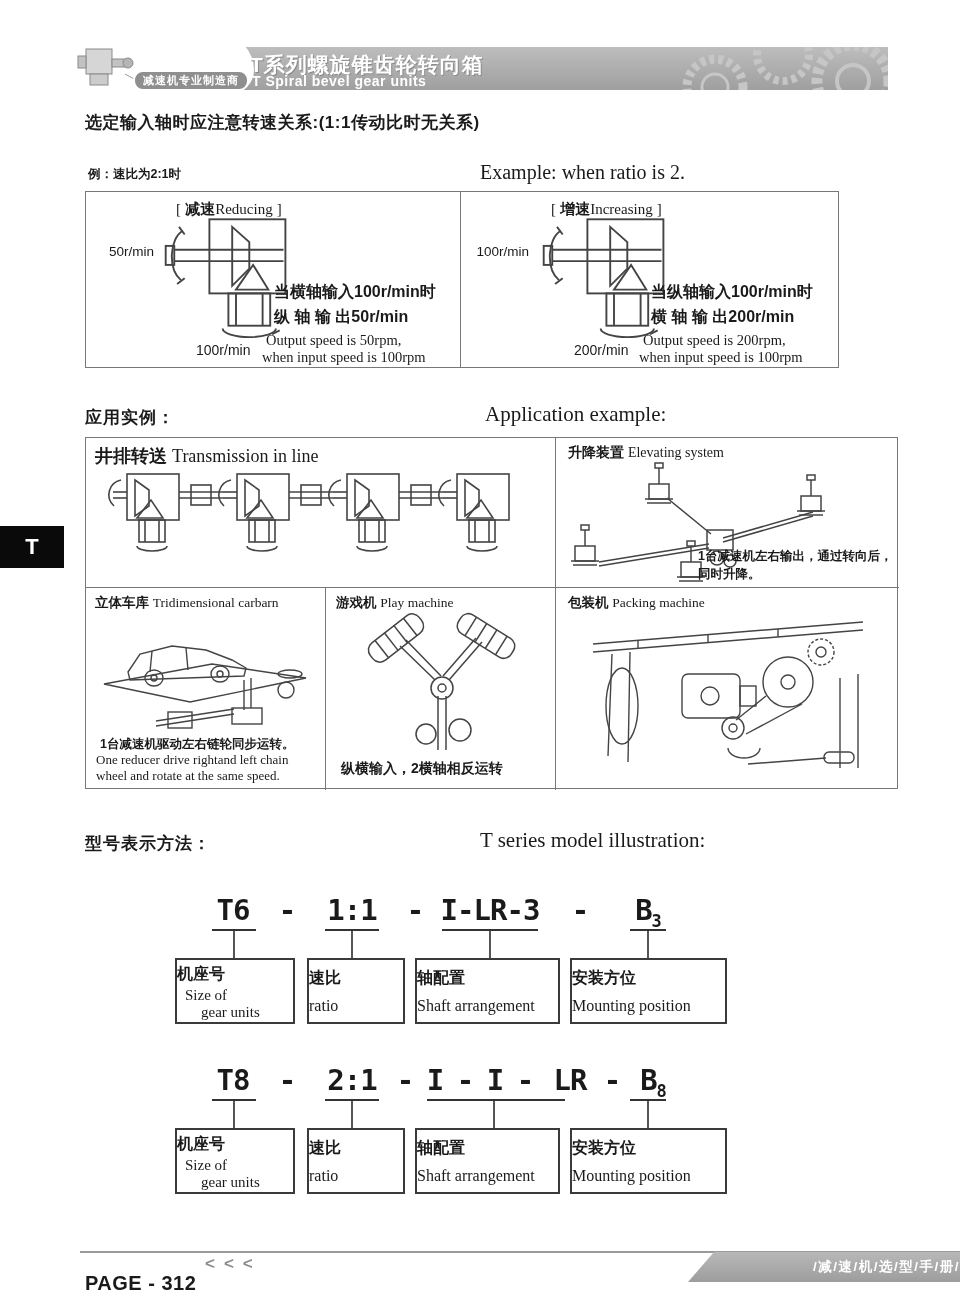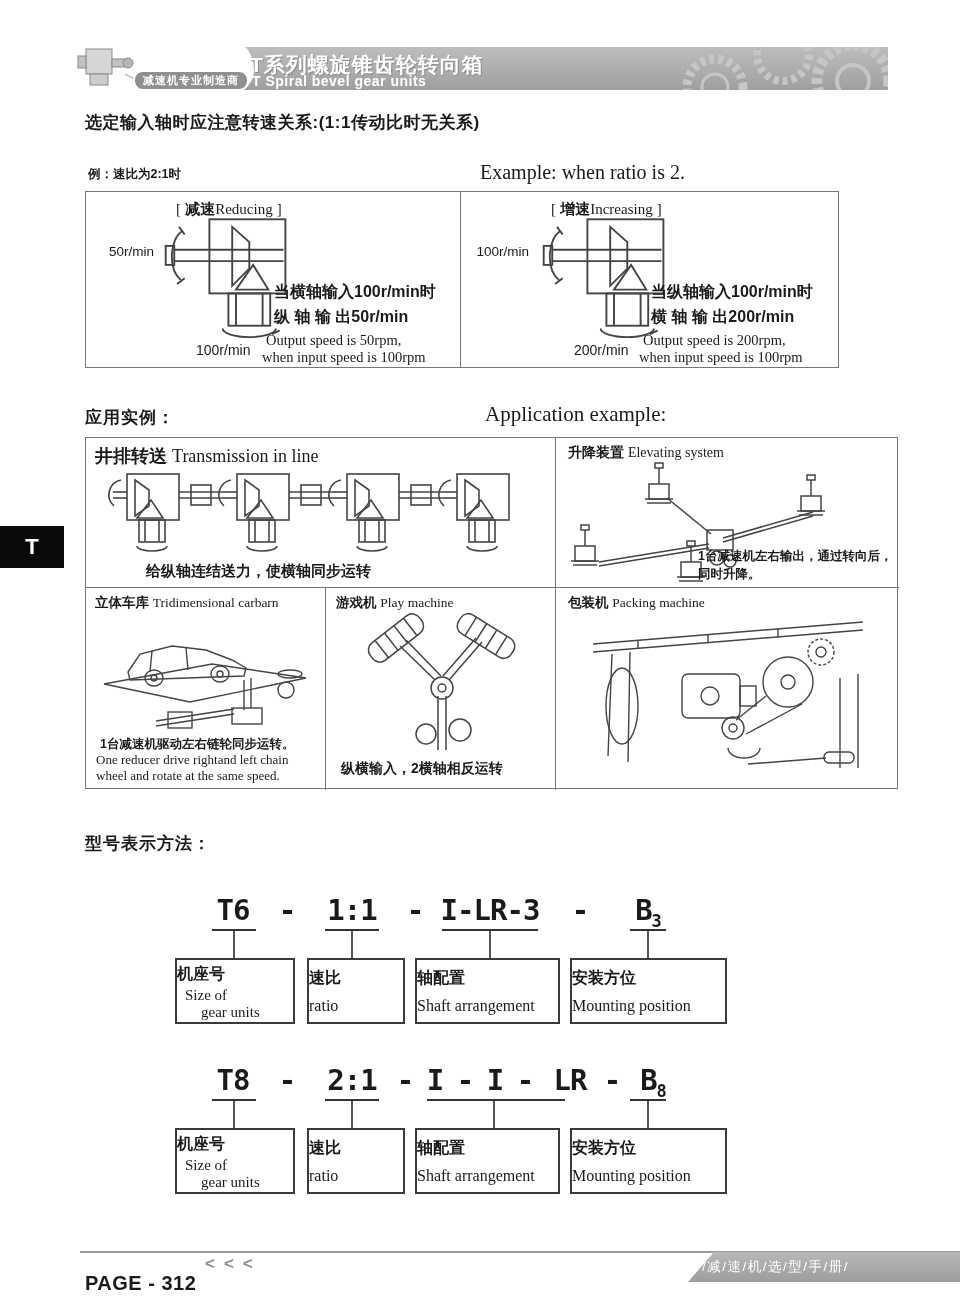--- a/index.html
+++ b/index.html
@@ -170,21 +170,20 @@
             <line x1="78" y1="34" x2="122" y2="34"></line>
           <rect x="90" y="21" width="20" height="20"></rect>
           <line x1="188" y1="28" x2="232" y2="28"></line>
             <line x1="188" y1="34" x2="232" y2="34"></line>
           <rect x="200" y="21" width="20" height="20"></rect>
           <line x1="298" y1="28" x2="342" y2="28"></line>
             <line x1="298" y1="34" x2="342" y2="34"></line>
           <rect x="310" y="21" width="20" height="20"></rect>
         </g>
       </svg>
-      <div class="abs ctr b" style="left:60px;top:124px;width:350px;font-size:15px">给纵轴连结送力，使横轴同步运转</div>
     </div>
 
     <div class="cell" style="left:470px;top:0;width:343px;height:150px;border-bottom:1px solid #777">
       <div class="abs" style="left:12px;top:6px;font-size:14px">
         <span class="b">升降装置</span>
         <span class="serif">Elevating system</span>
       </div>
       <svg class="abs" style="left:5px;top:20px" width="330" height="128" viewBox="0 0 330 128">
         <defs>
           <g id="jk" stroke="#444" fill="none" stroke-width="1.5">
@@ -310,20 +309,21 @@
           <line x1="170" y1="148" x2="248" y2="142"></line>
             <rect x="246" y="136" width="30" height="11" rx="5"></rect>
           <line x1="262" y1="62" x2="262" y2="152"></line>
             <line x1="280" y1="58" x2="280" y2="152"></line>
         </g>
       </svg>
     </div>
   </div>
 
   <div class="abs b" style="left:85px;top:832px;font-size:17px;letter-spacing:1px">型号表示方法：</div>
+  <div class="abs serif" style="left:480px;top:828px;font-size:21px">T series model illustration:</div>
 
   <div class="abs mseg" style="left:205px;top:893px;width:56px">T6</div>
   <div class="abs mseg" style="left:270px;top:893px;width:34px">-</div>
   <div class="abs mseg" style="left:320px;top:893px;width:64px">1:1</div>
   <div class="abs mseg" style="left:398px;top:893px;width:34px">-</div>
   <div class="abs mseg" style="left:438px;top:893px;width:104px">I-LR-3</div>
   <div class="abs mseg" style="left:563px;top:893px;width:34px">-</div>
   <div class="abs mseg" style="left:621px;top:893px;width:54px"><span>B</span><sub>3</sub></div>
 
   <div class="uline" style="left:212px;top:929px;width:44px"></div>
@@ -387,18 +387,18 @@
     <div class="ctr b" style="font-size:16px;margin-top:8px">轴配置</div>
     <div class="ctr serif" style="font-size:16px;margin-top:8px">Shaft arrangement</div>
   </div>
   <div class="mbox" style="left:570px;top:1128px;width:157px">
     <div class="ctr b" style="font-size:16px;margin-top:8px">安装方位</div>
     <div class="ctr serif" style="font-size:16px;margin-top:8px">Mounting position</div>
   </div>
 
   <div class="abs" style="left:80px;top:1251px;width:880px;height:2px;background:#9a9a9a"></div>
   <div class="abs" style="left:688px;top:1252px;width:272px;height:30px;background:linear-gradient(180deg,#b8b8b8,#9d9d9d);
-       clip-path:polygon(26px 0,100% 0,100% 100%,0 100%);color:#fff;font-size:13.5px;font-weight:normal;
-       letter-spacing:1.5px;line-height:30px;text-align:left;padding-left:14px;box-sizing:border-box">/减/速/机/选/型/手/册/</div>
+       clip-path:polygon(26px 0,100% 0,100% 100%,0 100%);color:#fff;font-size:13.5px;font-weight:bold;
+       letter-spacing:1.5px;line-height:30px;text-align:right;padding-left:14px;box-sizing:border-box">/减/速/机/选/型/手/册/</div>
   <div class="abs b" style="left:85px;top:1272px;font-size:20px;letter-spacing:.5px">PAGE - 312</div>
   <div class="abs b" style="left:205px;top:1254px;font-size:17px;color:#8d8d8d;letter-spacing:9px">&lt;&lt;&lt;</div>
 
 </div>
 
 </body></html>

